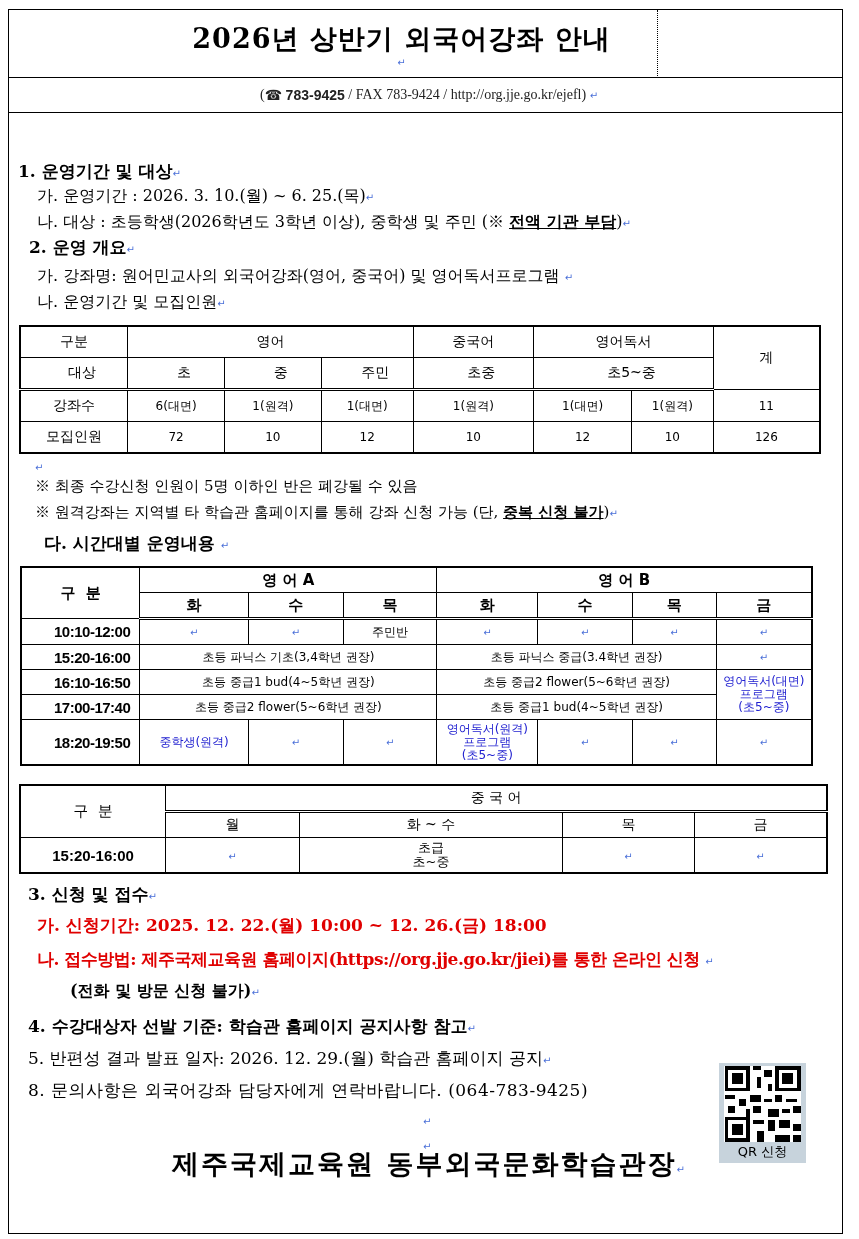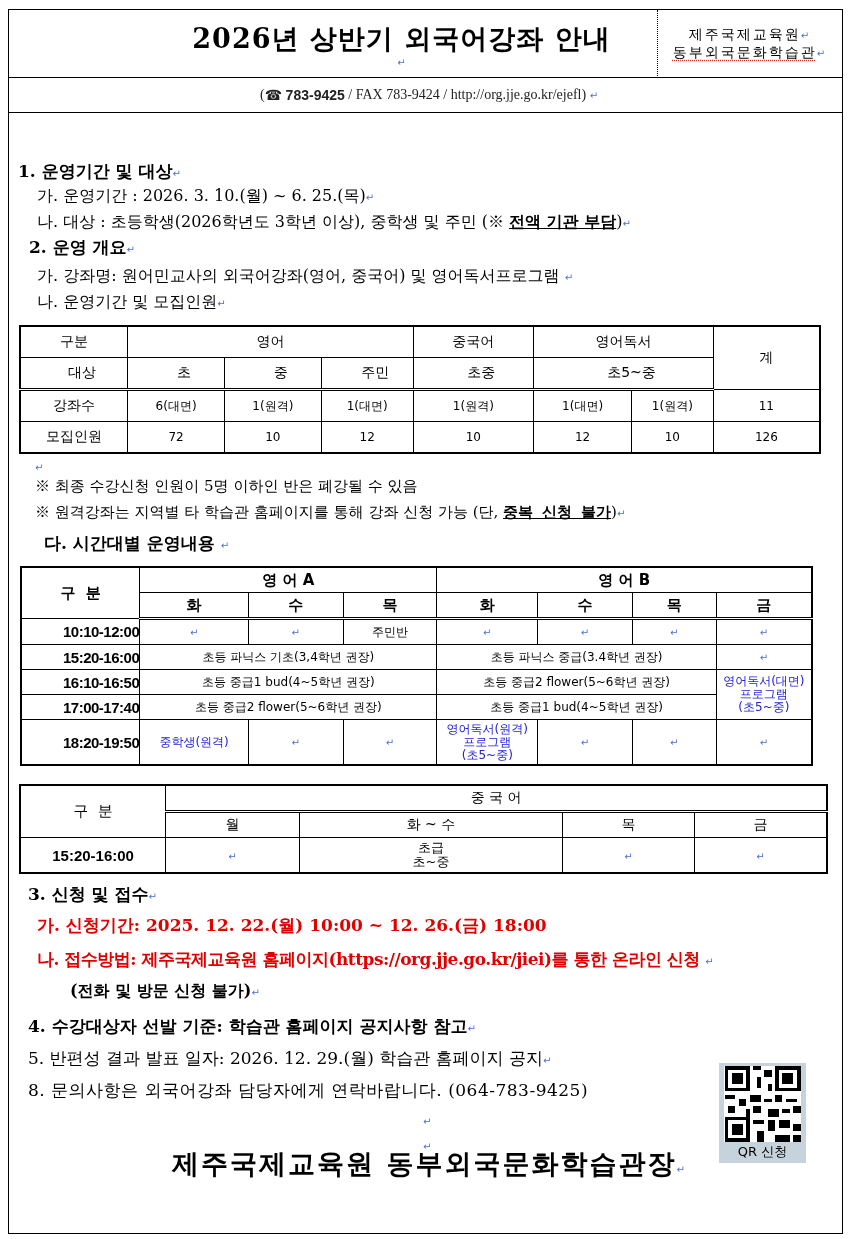--- a/index.html
+++ b/index.html
@@ -26,21 +26,21 @@
 
   
   #t1 { left:19px; top:325px; width:802px; border:2.5px solid #000; font-size:14px; }
   #t1 td { height:30px; }
   #t1 tr.sep td { border-bottom:3px double #000;padding-left:16px; }
   #t1 .small { font-size:12px; }
 
   
   #t2 { left:20px; top:566px; width:793px; border:2.5px solid #000; font-size:12px; }
   #t2 td { height:24px; }
-  #t2 .time { font-family:"Liberation Sans", sans-serif; font-weight:bold; font-size:15px; letter-spacing:-0.5px; text-align:right; padding-right:0; }
+  #t2 .time { font-family:"Liberation Sans", sans-serif; font-weight:bold; font-size:15px; letter-spacing:-0.5px; text-align:right; padding-right:9px; }
   #t2 .hdr { font-weight:bold; font-size:15px; }
   #t2 tr.sep td { border-bottom:3px double #000; }
   #t2 .blue { color:#2020d0; font-size:12px; line-height:13px; }
 
   
   #t3 { left:19px; top:784px; width:809px; border:2.5px solid #000; font-size:14px; }
   #t3 td { height:24px; }
   #t3 .time { font-family:"Liberation Sans", sans-serif; font-weight:bold; font-size:15px; }
 
   .red { color:#e00000; }
@@ -49,24 +49,20 @@
   #qr-label { position:absolute; left:0; bottom:2px; width:100%; text-align:center; font-family:"DejaVu Sans", sans-serif; font-size:13px; }
   #footer-title { left:0; width:859px; top:1146px; text-align:center; font-size:27px; font-weight:bold; letter-spacing:2px; }
 </style>
 </head>
 <body>
 
 <div id="header" class="abs">
   <div id="title-cell">
     <span id="title">2026년 상반기 외국어강좌 안내</span>
       <span class="pm">↵</span>
-  </div>
-  <div id="org-cell">
-    <div><span>제주국제교육원</span><span class="pm">↵</span></div>
-    <div><span class="sp-red">동부외국문화학습관</span><span class="pm">↵</span></div>
   </div>
 </div>
 <div id="addr-row" class="abs">
   &nbsp;&nbsp;(<span>☎</span>&nbsp;<b>783-9425</b>&nbsp;<span>/ FAX 783-9424 / http://org.jje.go.kr/ejefl)</span>&nbsp;<span class="pm">↵</span>
 </div>
 <div id="body-box" class="abs"></div>
 
 <div class="line h1" style="left:18px;top:160px;"><span>1. 운영기간 및 대상</span><span class="pm">↵</span></div>
 <div class="line" style="left:37px;top:186px;"><span>가. 운영기간 : 2026. 3. 10.(월) ~ 6. 25.(목)</span><span class="pm">↵</span></div>
 <div class="line" style="left:37px;top:212px;"><span>나. 대상 : 초등학생(2026학년도 3학년 이상), 중학생 및 주민 (※ </span><b style="text-decoration:underline;">전액 기관 부담</b><span>)</span><span class="pm">↵</span></div>
@@ -120,21 +116,21 @@
     <td class="small">10</td>
     <td class="small">12</td>
     <td class="small">10</td>
     <td class="small">126</td>
   </tr>
 </tbody>
   </table>
 
 <div class="line" style="left:35px;top:456px;"><span class="pm">↵</span></div>
 <div class="line" style="left:35px;top:477px;font-size:15px;"><span>※ 최종 수강신청 인원이 5명 이하인 반은 폐강될 수 있음</span></div>
-<div class="line" style="left:35px;top:503px;font-size:15px;"><span>※ 원격강좌는 지역별 타 학습관 홈페이지를 통해 강좌 신청 가능 (단, </span><b style="text-decoration:underline;font-family:Liberation Mono, monospace;">중복 신청 불가</b><span>)</span><span class="pm">↵</span></div>
+<div class="line" style="left:35px;top:503px;font-size:15px;"><span>※ 원격강좌는 지역별 타 학습관 홈페이지를 통해 강좌 신청 가능 (단, </span><b style="text-decoration:underline;">중복 신청 불가</b><span>)</span><span class="pm">↵</span></div>
 <div class="line h1" style="left:44px;top:532px;"><span>다. 시간대별 운영내용</span> <span class="pm">↵</span></div>
 
 <table id="t2">
   <colgroup>
       <col style="width:119px">
       <col style="width:109px">
       <col style="width:95px">
       <col style="width:94px">
       <col style="width:101px">
       <col style="width:95px">

